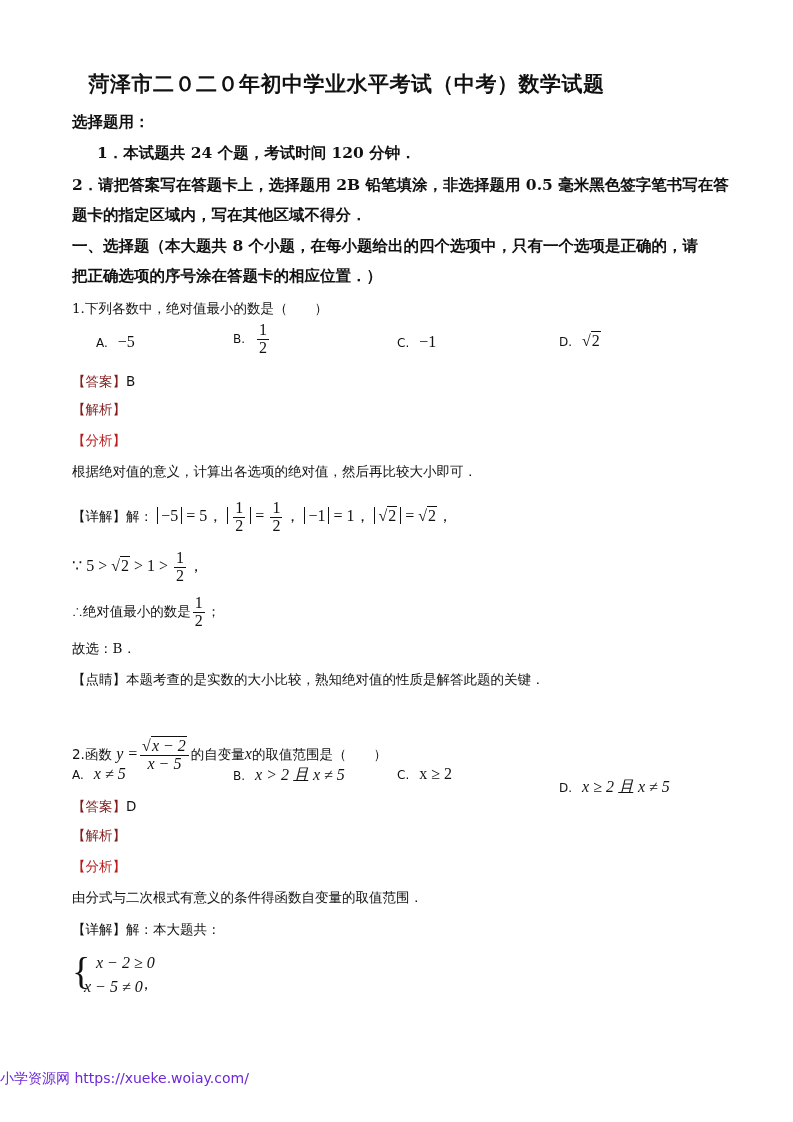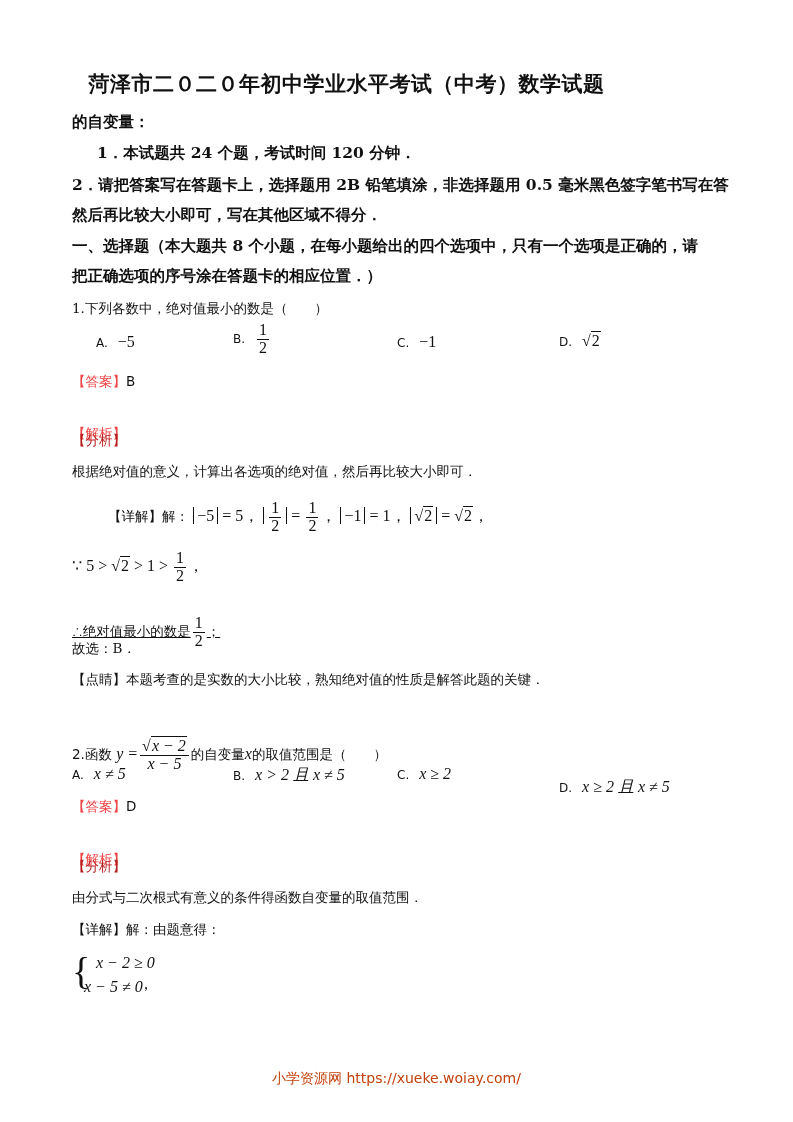--- a/index.html
+++ b/index.html
@@ -3,44 +3,44 @@
 <meta charset="utf-8">
 <style>
   html, body { margin:0; padding:0; background:#fff; }
   body { width:793px; height:1122px; position:relative; overflow:hidden; color:#111;
          font-family:"DejaVu Serif","Liberation Serif",serif; }
   .abs { position:absolute; white-space:nowrap; }
   .title { left:0; width:693px; text-align:center; top:70px; font-size:21px; font-weight:bold; letter-spacing:0.5px; }
   .bold { font-weight:bold; font-size:15.5px; }
   .txt { font-size:13.5px; }
   .sans { font-family:"DejaVu Sans","Liberation Sans",sans-serif; }
-  .label-blue { color:#ef4444; font-size:13.5px;margin-top:24px; }
+  .label-blue { color:#7f1d1d; font-size:13.5px; }
   .label-black { color:#b91c1c; font-size:13.5px; }
   .math { font-family:"Liberation Serif","DejaVu Serif",serif; font-size:16px; }
   .frac { display:inline-block; vertical-align:middle; text-align:center; line-height:1.05; margin:0 2px; }
   .frac .n { display:block; border-bottom:1px solid #111; padding:0 2px; }
   .frac .d { display:block; padding:0 2px; }
   .sqrt { display:inline-block; }
   .sqrt .rad { border-top:1px solid #111; padding:0 1px 0 1px; }
   .abs-bar { border-left:1px solid #111; border-right:1px solid #111; padding:0 3px; }
   .opt { position:absolute; font-size:13px; }
   .opt .letter { font-family:"DejaVu Sans","Liberation Sans",sans-serif; font-size:12px; margin-right:10px; }
   .brace { font-size:38px; font-weight:lighter; line-height:1; }
-  .footer { left:0; width:793px; text-align:center; top:1070px; font-size:14px; color:#c2410c;
+  .footer { left:0; width:793px; text-align:left; top:1070px; font-size:14px; color:#6d28d9;
             font-family:"DejaVu Sans","Liberation Sans",sans-serif; }
 </style>
 </head>
 <body>
 
 <div class="abs title">菏泽市二０二０年初中学业水平考试（中考）数学试题</div>
 
-<div class="abs bold" style="left:72px;top:112px;">的自变量：</div>
+<div class="abs bold" style="left:72px;top:112px;">选择题用：</div>
 <div class="abs bold" style="left:72px;top:143px;margin-left:25px;">1．本试题共 24 个题，考试时间 120 分钟．</div>
 <div class="abs bold" style="left:72px;top:175px;">2．请把答案写在答题卡上，选择题用 2B 铅笔填涂，非选择题用 0.5 毫米黑色签字笔书写在答</div>
-<div class="abs bold" style="left:72px;top:205px;">然后再比较大小即可，写在其他区域不得分．</div>
+<div class="abs bold" style="left:72px;top:205px;">题卡的指定区域内，写在其他区域不得分．</div>
 <div class="abs bold" style="left:72px;top:236px;">一、选择题（本大题共 8 个小题，在每小题给出的四个选项中，只有一个选项是正确的，请</div>
 <div class="abs bold" style="left:72px;top:266px;">把正确选项的序号涂在答题卡的相应位置．）</div>
 
 <div class="abs txt" style="left:72px;top:300px;">1.下列各数中，绝对值最小的数是（　　）</div>
 <div class="opt" style="left:60px;top:333px;margin-left:36px;">
   <span class="letter">A.</span><span class="math">−5</span>
 </div>
 <div class="opt" style="left:233px;top:322px;">
   <span class="letter">B.</span><span class="frac math"><span class="n">1</span><span class="d">2</span></span>
 </div>
@@ -51,64 +51,64 @@
   <span class="letter">D.</span><span class="math sqrt">√<span class="rad">2</span></span>
 </div>
 
 <div class="abs" style="left:72px;top:371px;">
   <span class="label-blue sans">【答案】</span><span class="sans txt">B</span>
 </div>
 <div class="abs label-blue sans" style="left:72px;top:401px;">【解析】</div>
 <div class="abs label-black sans" style="left:72px;top:432px;">【分析】</div>
 <div class="abs txt" style="left:72px;top:463px;">根据绝对值的意义，计算出各选项的绝对值，然后再比较大小即可．</div>
 
-<div class="abs txt" style="left:72px;top:500px;margin-left:36px;">
+<div class="abs txt" style="left:72px;top:500px;">
   <span class="sans">【详解】</span><span>解：</span>
   <span class="math"><span class="abs-bar">−5</span> <span>= 5，</span>
   <span class="abs-bar"><span class="frac"><span class="n">1</span><span class="d">2</span></span></span> <span>= </span><span class="frac"><span class="n">1</span><span class="d">2</span></span><span>，</span>
   <span class="abs-bar">−1</span> <span>= 1，</span>
   <span class="abs-bar"><span class="sqrt">√<span class="rad">2</span></span></span> <span>= </span><span class="sqrt">√<span class="rad">2</span></span><span>，</span></span>
 </div>
 
 <div class="abs math" style="left:72px;top:550px;">
   <span>∵ 5 &gt; </span><span class="sqrt">√<span class="rad">2</span></span><span> &gt; 1 &gt; </span><span class="frac"><span class="n">1</span><span class="d">2</span></span><span>，</span>
 </div>
-<div class="abs txt" style="left:72px;top:615px;text-decoration:underline;">
+<div class="abs txt" style="left:72px;top:595px;">
   <span>∴绝对值最小的数是</span><span class="frac math"><span class="n">1</span><span class="d">2</span></span><span>；</span>
 </div>
 <div class="abs txt" style="left:72px;top:640px;">故选：B．</div>
 <div class="abs txt" style="left:72px;top:671px;">
   <span class="sans">【点睛】</span><span>本题考查的是实数的大小比较，熟知绝对值的性质是解答此题的关键．</span>
 </div>
 
 <div class="abs txt" style="left:72px;top:728px;margin-top:10px;">
   <span class="sans">2.函数</span>
   <span class="math" style="font-style:italic;">y =</span><span class="frac math" style="font-style:italic;"><span class="n"><span class="sqrt">√<span class="rad">x − 2</span></span></span><span class="d">x − 5</span></span><span>的自变量</span><span class="math" style="font-style:italic;">x</span><span>的取值范围是（　　）</span>
 </div>
 <div class="opt" style="left:72px;top:765px;">
   <span class="letter">A.</span><span class="math" style="font-style:italic;">x ≠ 5</span>
 </div>
 <div class="opt" style="left:233px;top:765px;">
   <span class="letter">B.</span><span class="math" style="font-style:italic;">x &gt; 2 且 x ≠ 5</span>
 </div>
 <div class="opt" style="left:397px;top:765px;">
-  <span class="letter">C.</span><span class="math" style="font-style:italic;">x ≥ 2</span>
+  <span class="letter">C.</span><span class="math" style="">x ≥ 2</span>
 </div>
 <div class="opt" style="left:559px;top:765px;margin-top:12px;">
   <span class="letter">D.</span><span class="math" style="font-style:italic;">x ≥ 2 且 x ≠ 5</span>
 </div>
 
 <div class="abs" style="left:72px;top:796px;">
   <span class="label-blue sans">【答案】</span><span class="sans txt">D</span>
 </div>
 <div class="abs label-blue sans" style="left:72px;top:827px;">【解析】</div>
 <div class="abs label-black sans" style="left:72px;top:858px;">【分析】</div>
 <div class="abs txt" style="left:72px;top:889px;">由分式与二次根式有意义的条件得函数自变量的取值范围．</div>
 <div class="abs txt" style="left:72px;top:921px;">
-  <span class="sans">【详解】</span><span>解：由题意得：</span>
+  <span class="sans">【详解】</span><span>解：本大题共：</span>
 </div>
 <div class="abs" style="left:72px;top:952px;">
   <span class="abs brace math" style="left:0;top:0;">{</span>
   <span class="abs math" style="left:12px;top:2px;font-style:italic;margin-left:12px;">x − 2 ≥ 0</span>
   <span class="abs math" style="left:12px;top:26px;font-style:italic;">x − 5 ≠ 0</span>
   <span class="abs math" style="left:66px;top:22px;">，</span>
 </div>
 
 <div class="abs footer">小学资源网 https://xueke.woiay.com/</div>
 

